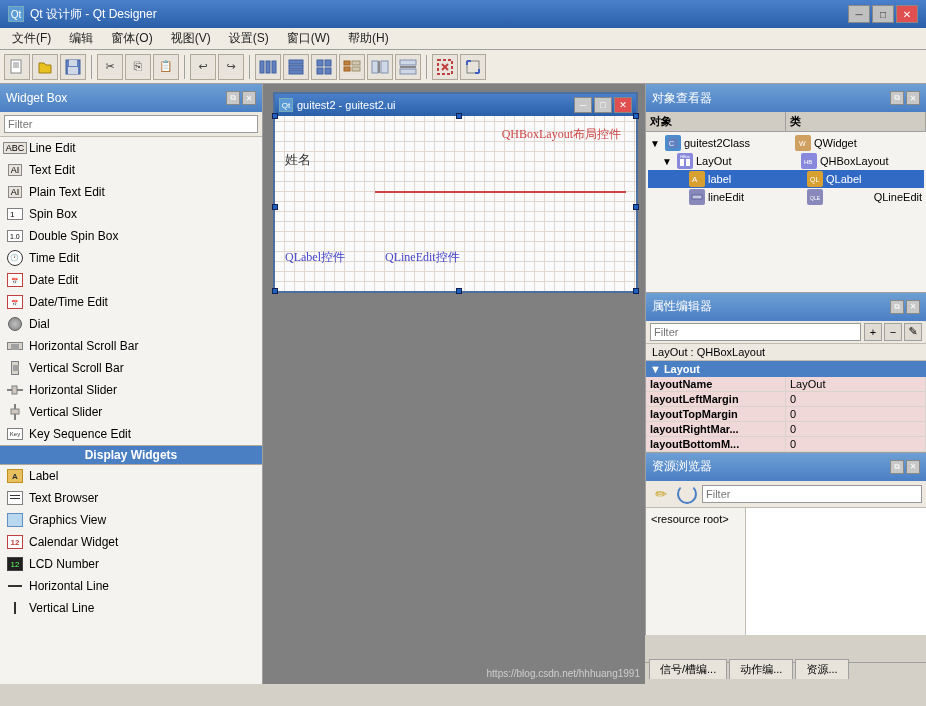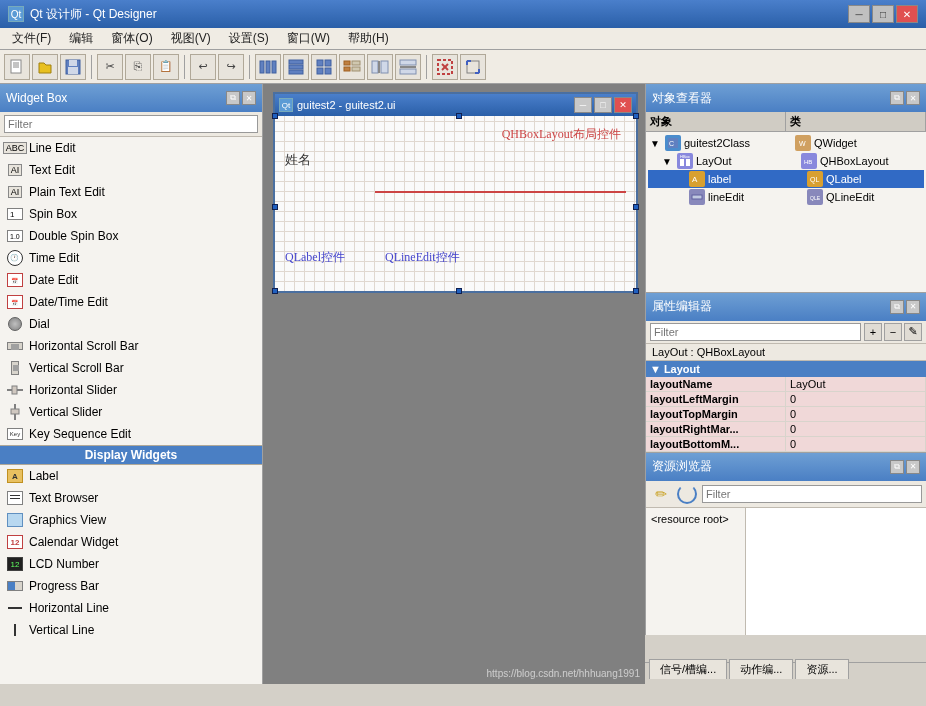--- a/index.html
+++ b/index.html
@@ -375,26 +375,20 @@
         <span>Calendar Widget</span>
       </div>
       <div class="widget-item">
         <div class="icon">
             <div class="icon-lcd">12</div>
           </div>
         <span>LCD Number</span>
       </div>
       <div class="widget-item">
         <div class="icon">
-            <div class="icon-progress"></div>
-          </div>
-        <span>Progress Bar</span>
-      </div>
-      <div class="widget-item">
-        <div class="icon">
             <div class="icon-hline"></div>
           </div>
         <span>Horizontal Line</span>
       </div>
       <div class="widget-item">
         <div class="icon">
             <div class="icon-vline"></div>
           </div>
         <span>Vertical Line</span>
       </div>
@@ -516,21 +510,21 @@
             <svg width="12" height="12" viewBox="0 0 12 12">
                 <rect x="1" y="4" width="10" height="4" fill="#c0c8e0" stroke="#6060a0"></rect>
               </svg>
           </div>
           <span style="flex:1;font-size:11px;">lineEdit</span>
           <div class="tree-icon" style="background:#8888bb;">
             <svg width="12" height="12" viewBox="0 0 12 12">
                 <text x="1" y="9" font-size="5" fill="white">QLE</text>
               </svg>
           </div>
-          <span style="flex:1;font-size:11px;">QLineEdit</span>
+          <span style="flex:1;font-size:11px;text-align:right;">QLineEdit</span>
         </div>
       </div>
     </div>
 
     <div class="prop-editor">
       <div class="panel-header">
         <span>属性编辑器</span>
         <div class="panel-header-btns">
           <div class="panel-hbtn">⧉</div>
           <div class="panel-hbtn">✕</div>

